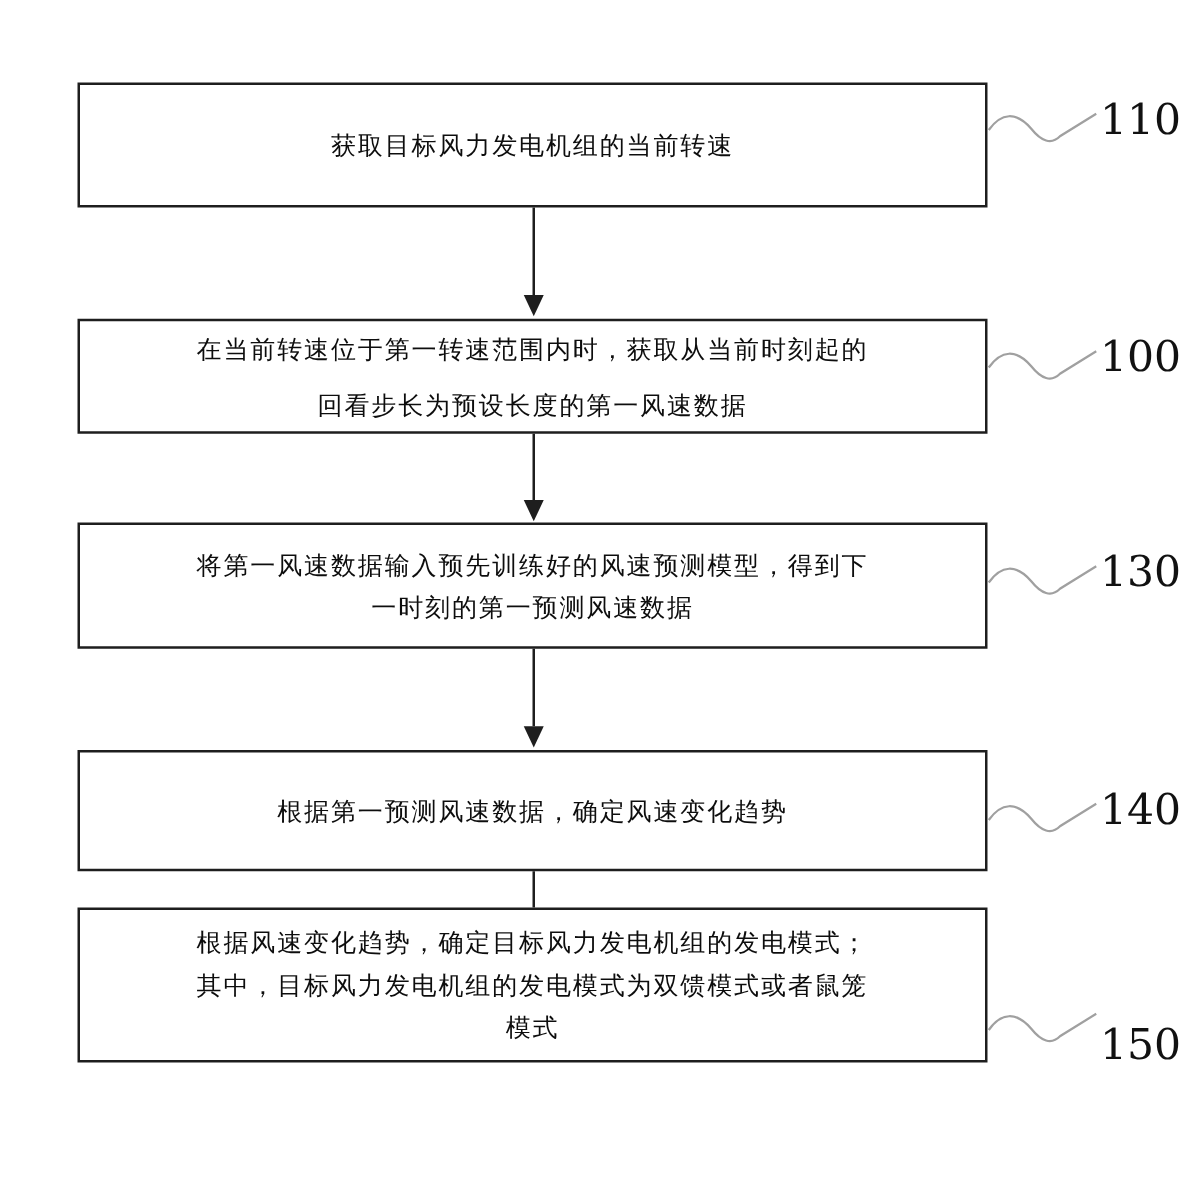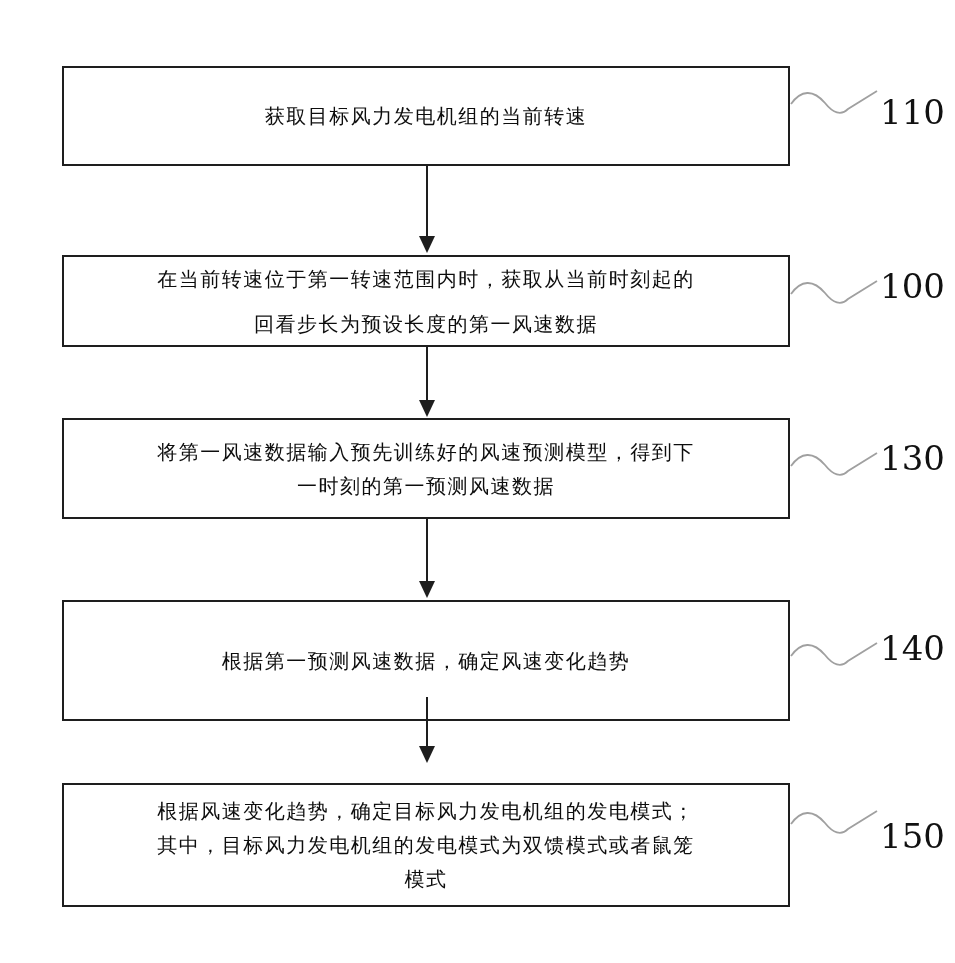--- a/index.html
+++ b/index.html
@@ -25,22 +25,22 @@
     color: #0d0d0d;
     font-size: 20px;
     letter-spacing: 1.5px;
     line-height: 34px;
     background: #ffffff;
   }
   .flow-box .line { white-space: nowrap; }
   .box-1 { top: 66px;  height: 100px; }
   .box-2 { top: 255px; height: 92px; gap: 11px;  }
   .box-3 { top: 418px; height: 101px; }
-  .box-4 { top: 600px; height: 121px;  }
-  .box-5 { top: 783px; height: 124px; }
+  .box-4 { top: 600px; height: 97px;  }
+  .box-5 { top: 726px; height: 124px; }
 
   .arrow { position: absolute; left: 419px; width: 16px; }
   .arrow .shaft {
     position: absolute;
     left: 7px;
     top: 0;
     width: 2px;
     background: #1e1e1e;
   }
   .arrow .head {
@@ -64,21 +64,21 @@
 
   .ref-label {
     position: absolute;
     left: 880px;
     width: 70px;
     font-family: "DejaVu Serif", serif;
     font-size: 34px;
     color: #111111;
     text-align: left;
   }
-  .ref-110 { top: 76px; margin-top: 16px; }
+  .ref-110 { top: 76px; }
   .ref-120 { top: 266px; }
   .ref-130 { top: 438px; }
   .ref-140 { top: 628px; }
   .ref-150 { top: 816px; }
 
   .wave { position: absolute; left: 789px; width: 92px; height: 34px; }
   .wave-110 { top: 88px; }
   .wave-120 { top: 278px; }
   .wave-130 { top: 450px; }
   .wave-140 { top: 640px; }

